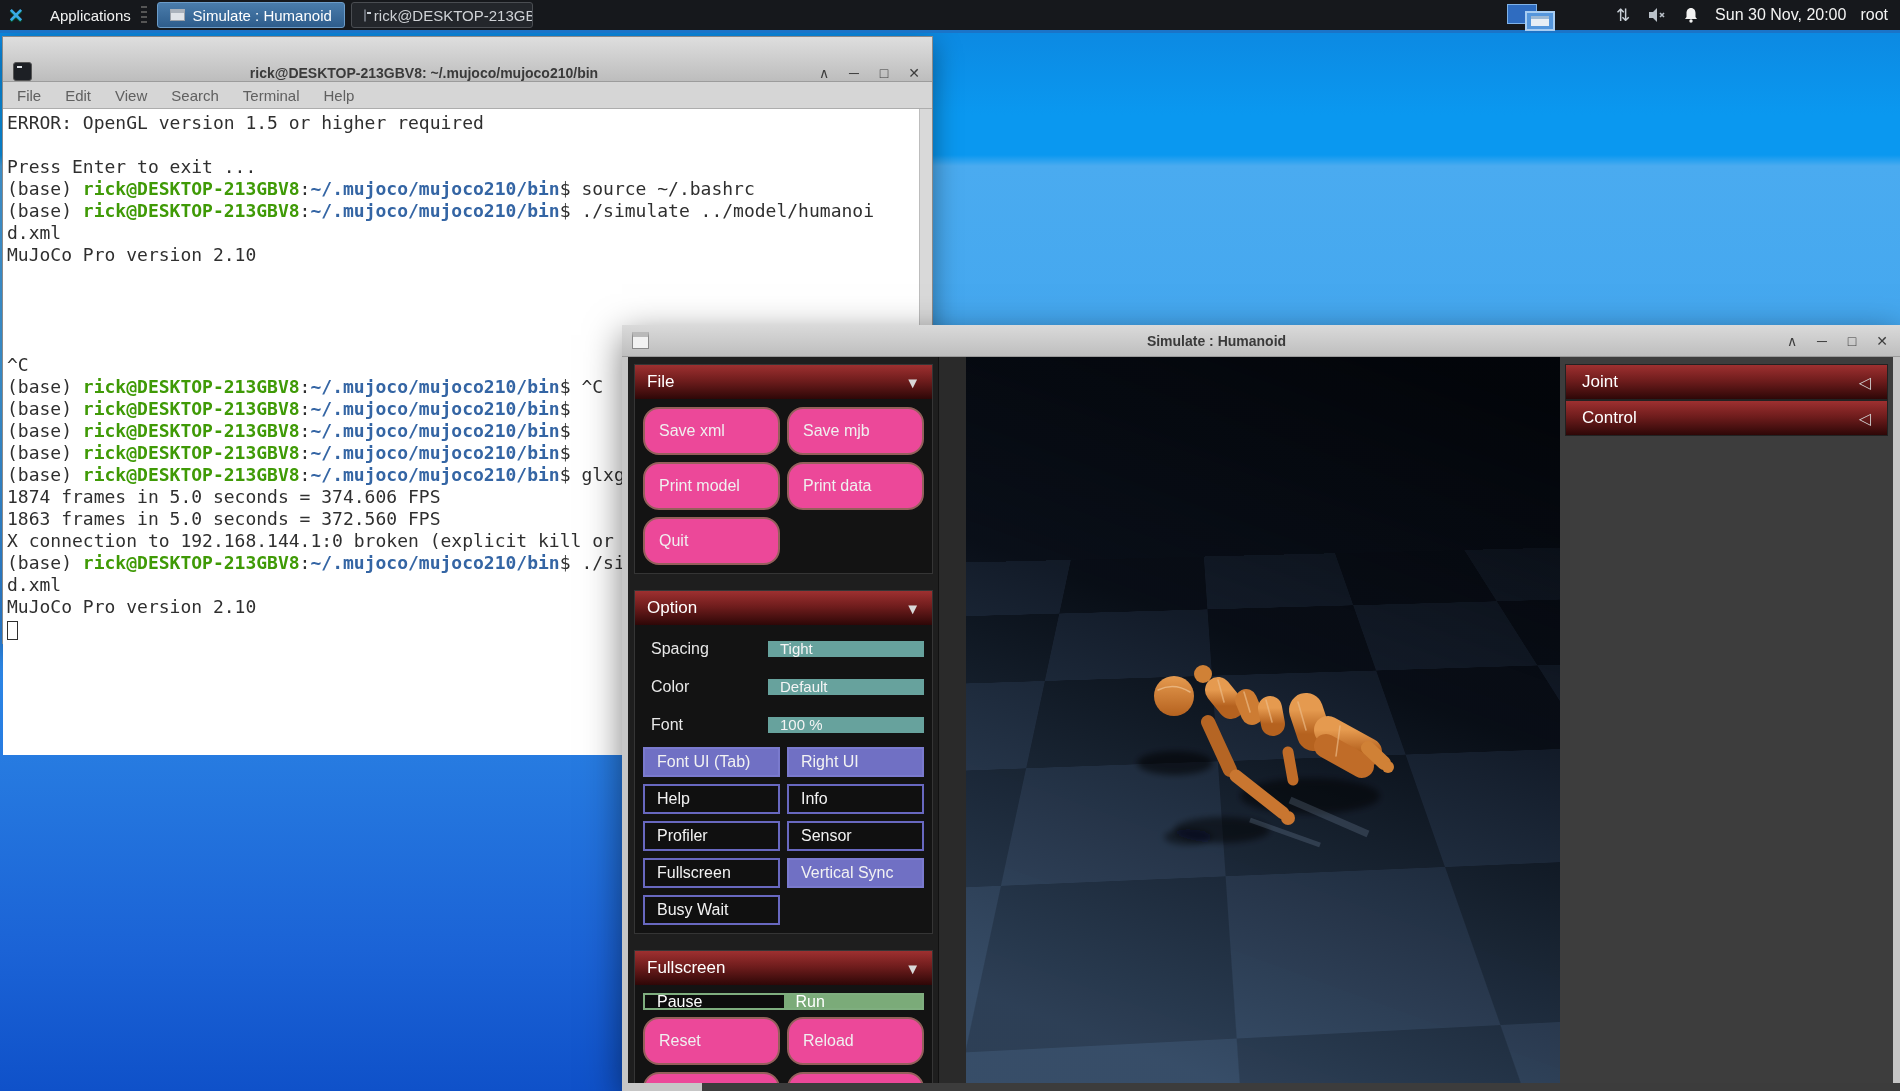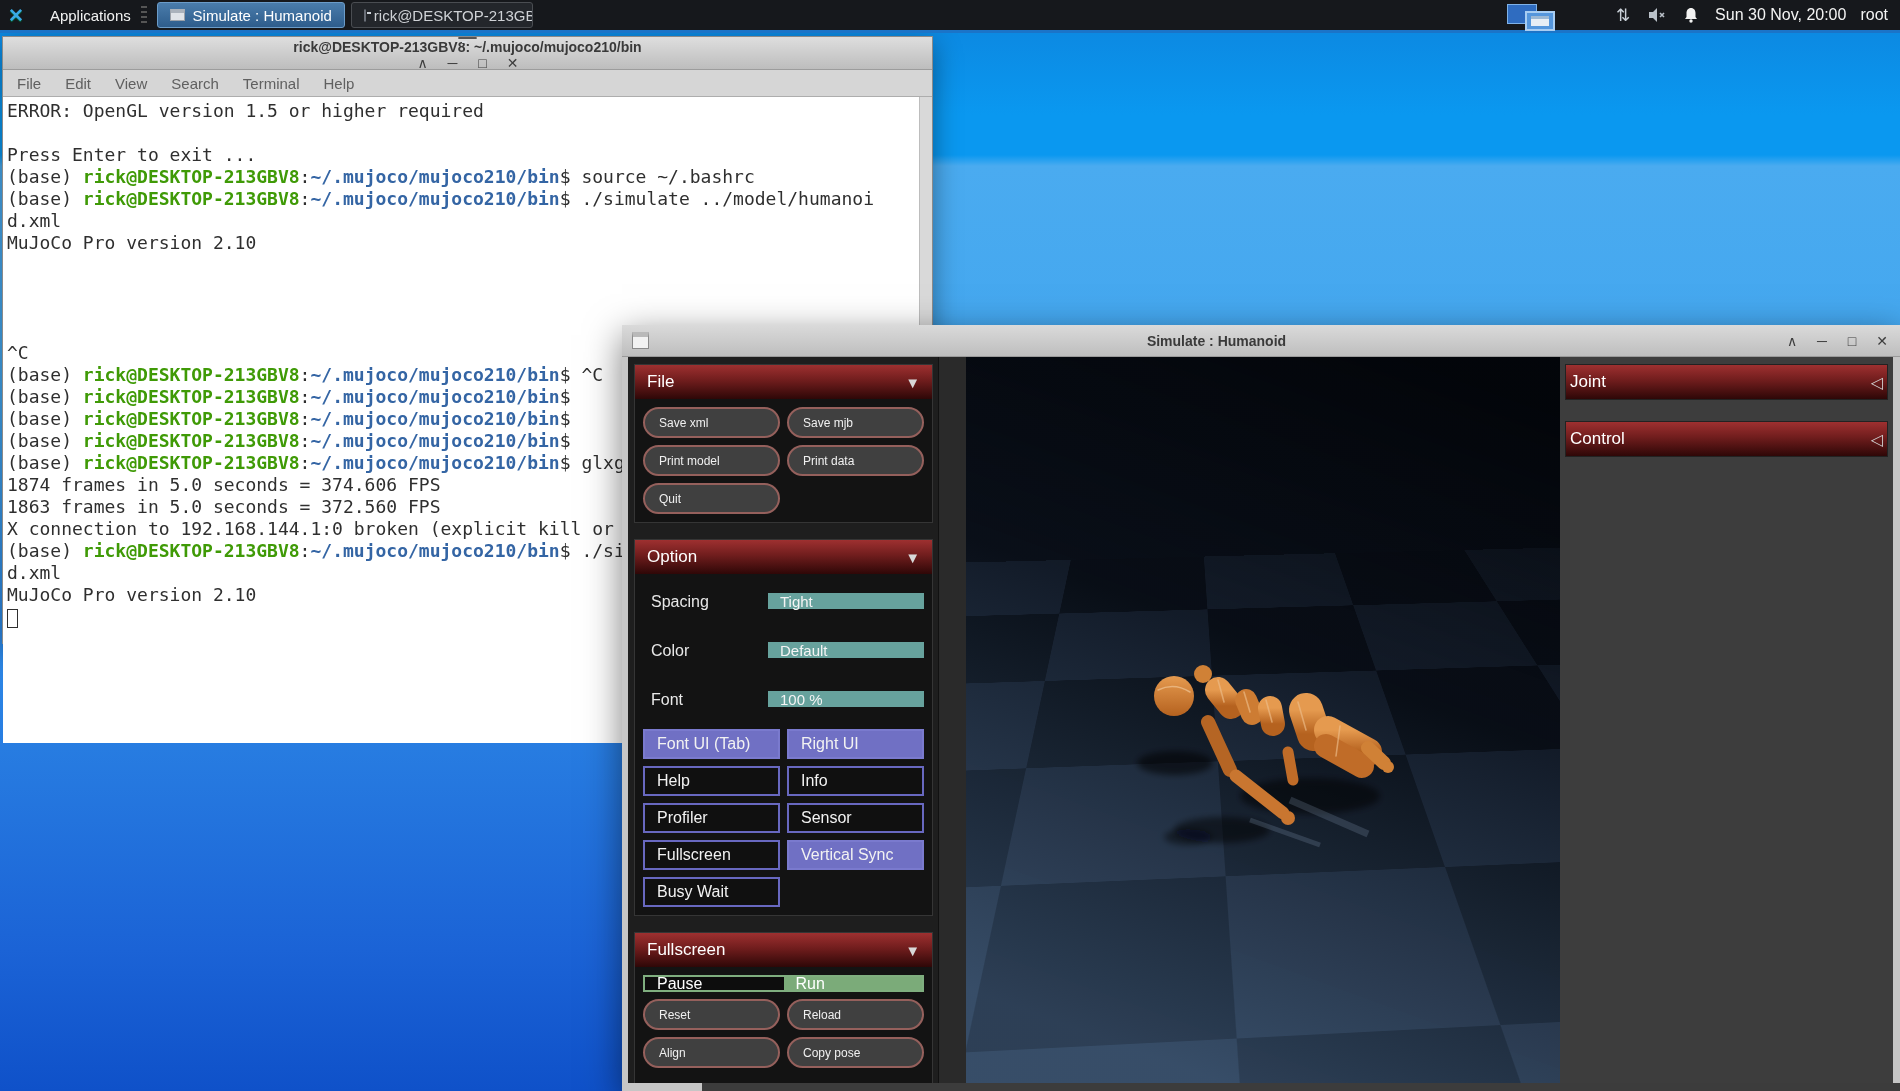--- a/index.html
+++ b/index.html
@@ -28,21 +28,21 @@
   .tray-icon { width:20px; height:20px; display:flex; align-items:center; justify-content:center; }
   .clock { font-size:16px; color:#f4f4f4; }
   .user { font-size:16px; color:#f4f4f4; }
 
   
   .home-icon { position:absolute; left:36px; top:652px; width:110px; text-align:center; }
   .home-icon .lbl { margin-top:4px; color:#fff; font-size:16px; text-shadow:0 1px 2px rgba(0,0,0,.7); }
 
   
   .terminal { position:absolute; left:2px; top:36px; width:931px; height:608px; background:#fff; border:1px solid #8a8a8a; box-shadow:0 8px 26px rgba(0,0,0,.4); z-index:10; }
-  .t-titlebar { height:33px; background:linear-gradient(180deg,#dedede,#bdbdbd); display:flex; align-items:center; padding:0 10px; border-bottom:1px solid #9c9c9c;flex-direction:column; }
+  .t-titlebar { height:45px; background:linear-gradient(180deg,#dedede,#bdbdbd); display:flex; align-items:flex-end; padding:0 10px; border-bottom:1px solid #9c9c9c; }
   .t-title { flex:1; text-align:center; font-size:14px; font-weight:bold; color:#3a3a3a; }
   .t-icon { width:19px; height:19px; background:#1d2025; border-radius:3px; border:1px solid #555; position:relative; }
   .t-icon::after { content:""; position:absolute; left:3px; top:3px; width:5px; height:2px; background:#dfe2e6; }
   .win-controls { display:flex; gap:14px; color:#3d3d3d; font-size:14px; }
   .win-controls span { cursor:default; width:16px; text-align:center; }
   .t-menubar { height:27px; background:#d6d6d6; display:flex; align-items:center; gap:24px; padding:0 14px; font-size:15px; color:#606060; border-bottom:1px solid #adadad; }
   .t-body { position:relative; height:646px; background:#fff; overflow:hidden; }
   .t-text { position:absolute; left:4px; top:3px; right:16px; font-family:"DejaVu Sans Mono", monospace; font-size:18px; line-height:22px; color:#2f2f2f; white-space:pre; }
   .t-text .u { color:#3f9a06; font-weight:bold; }
   .t-text .p { color:#3465a4; font-weight:bold; }
@@ -61,23 +61,23 @@
   .mj-bottom .dark { position:absolute; left:80px; right:0; top:0; bottom:0; background:#3c3c3c; }
 
   
   .left-ui { width:310px; background:#1e1e1e; padding:7px 5px 0 6px; overflow:hidden; display:flex; flex-direction:column; }
   .gutter { width:28px; background:#2a2a2a; border-left:1px solid #111; }
   .mj-section { background:#131313; border:1px solid #353535; margin-bottom:16px; }
   .mj-header { height:34px; background:linear-gradient(180deg,#9e3030 0%,#701d1d 45%,#2e0707 100%); color:#fff; font-size:17px; display:flex; align-items:center; padding:0 12px; }
   .mj-header .tri { margin-left:auto; color:#d8d8d8; font-size:15px; }
   .sec-body { padding:8px; display:flex; flex-direction:column; gap:7px; }
   .btn-row { display:flex; gap:7px; }
-  .pill { flex:1; height:31px; background:#404040; border:2px solid #95605c; border-radius:16px; color:#f0f0f0; font-size:12px; display:flex; align-items:center; padding-left:14px; }
+  .pill { flex:1; height:48px; background:#ec4899; border:2px solid #95605c; border-radius:16px; color:#f0f0f0; font-size:16px; display:flex; align-items:center; padding-left:14px; }
   .pill.half { flex:0 0 calc(50% - 4px); }
-  .opt-row { display:flex; height:31px;margin-top:11px; }
+  .opt-row { display:flex; align-items:center; height:31px; }
   .opt-label { width:125px; color:#e8e8e8; font-size:16px; padding-left:8px; }
   .opt-label.dim { color:#7f7f7f; }
   .teal { flex:1; height:16px; background:#67a29d; color:#f4f4f4; font-size:15px; display:flex; align-items:center; padding-left:12px; }
   .key-input { flex:1; height:31px; background:#4a4a4a; color:#9f9f9f; font-size:15px; display:flex; align-items:center; padding-left:12px; }
   .toggle { flex:1; height:30px; font-size:16px; color:#f2f2f2; display:flex; align-items:center; padding-left:12px; }
   .toggle.on { background:#7070c4; border:2px solid #7a7ace; }
   .toggle.off { background:#101010; border:2px solid #6868c0; }
   .radio-row { display:flex; border:2px solid #7fae7f; height:17px; }
   .radio-cell { flex:1; display:flex; align-items:center; padding-left:12px; font-size:16px; color:#fff; }
   .radio-cell.sel { background:#7bab79; }
@@ -87,21 +87,21 @@
   .viewport { flex:1; position:relative; overflow:hidden; background:#0b1019; }
   .floor { position:absolute; left:-55%; right:-55%; top:-45%; bottom:-50%;
     background:conic-gradient(#1b2534 25%, #0a0e16 0 50%, #1b2534 0 75%, #0a0e16 0);
     background-size:430px 430px; background-position:-60px 0;
     transform:perspective(1050px) rotateX(54deg) rotateZ(-4deg); transform-origin:50% 58%; }
   .floor-shade { position:absolute; inset:0; background:linear-gradient(200deg, rgba(2,4,8,.85) 6%, rgba(8,14,24,.42) 42%, rgba(98,138,182,.40) 90%); }
   .humanoid { position:absolute; left:134px; top:273px; }
 
   
   .right-ui { width:333px; background:#3d3d3d; padding:7px 5px 0 5px; }
-  .r-header { height:36px; background:linear-gradient(180deg,#9e3030 0%,#701d1d 45%,#2e0707 100%); color:#fff; font-size:17px; display:flex; align-items:center; padding:0 4px; margin-bottom:21px; border:1px solid #222; }
+  .r-header { height:36px; background:linear-gradient(180deg,#9e3030 0%,#701d1d 45%,#2e0707 100%); color:#fff; font-size:17px; display:flex; align-items:center; padding:0 16px; margin-bottom:0; border:1px solid #222; }
   .r-header .tri { margin-left:auto; color:#d0d0d0; font-size:16px; }
 </style>
 </head>
 <body>
 
 <div class="screen">
 
   <div class="taskbar">
     <div class="tb-left">
       <span class="x-logo">✕</span>

